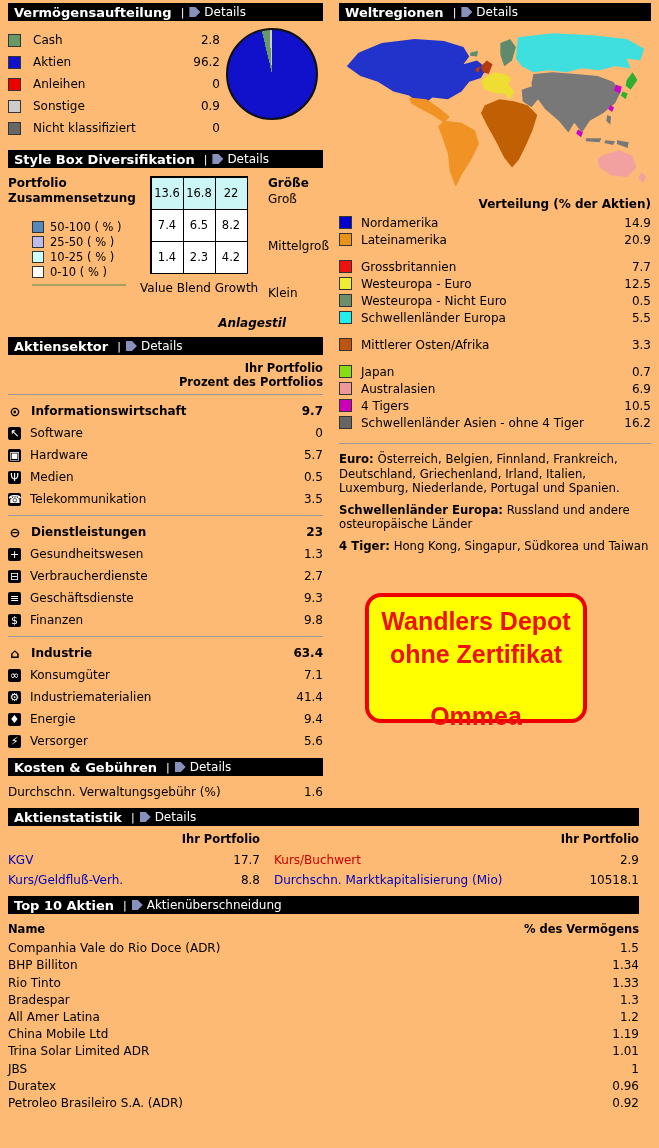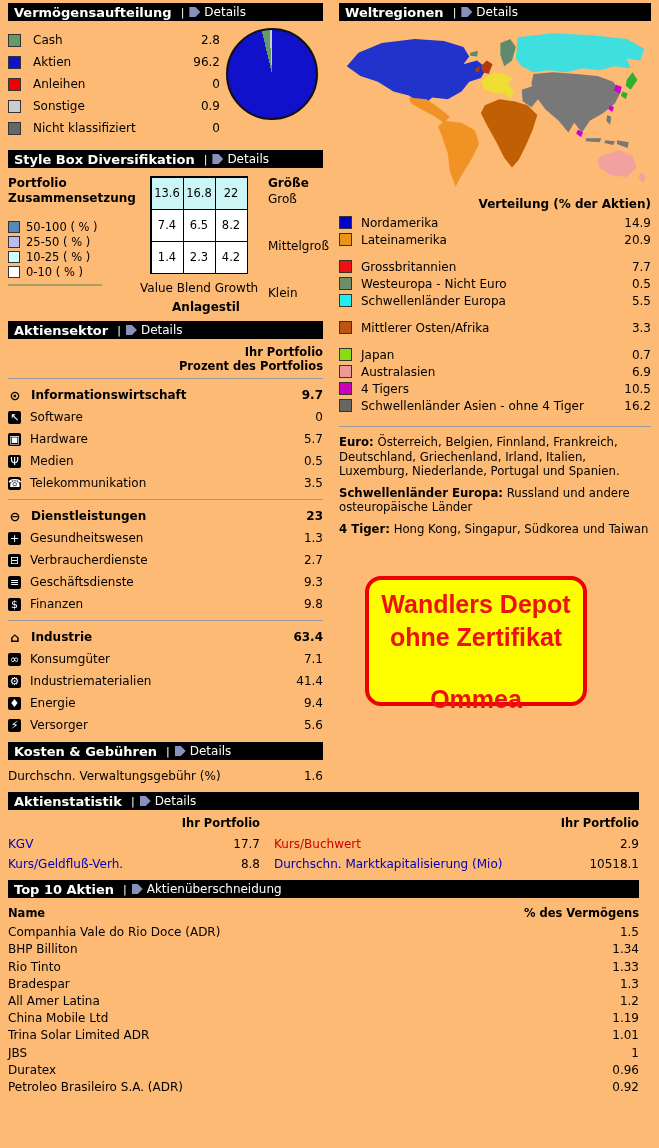--- a/index.html
+++ b/index.html
@@ -24,34 +24,34 @@
   .sq{width:13px;height:13px;border:1px solid #333;flex:none;box-sizing:border-box;}
   .al-label{margin-left:12px;}
   .al-val{margin-left:auto;}
   .pie{position:absolute;top:25px;right:5px;width:88px;height:88px;border-radius:50%;
        border:2px solid #111;background:#1111CC;}
   
   .sec-style{margin-bottom:7px;}
   .sb-main{display:flex;margin-top:8px;}
   .sb-left{width:142px;flex:none;}
   .sb-comp{font-weight:bold;line-height:15px;width:130px;}
-  .sb-legend{margin-top:14px;}
+  .sb-legend{margin-top:14px;margin-left:24px;}
   .sb-lrow{display:flex;align-items:center;height:14px;margin-bottom:1px;}
   .sq12{width:12px;height:12px;border:1px solid #333;flex:none;box-sizing:border-box;}
   .sb-llabel{margin-left:6px;font-size:11.5px;white-space:nowrap;}
   .sb-underline{width:94px;border-top:2px solid #A6A066;margin-top:5px;}
   .sb-gridwrap{width:100px;flex:none;}
   .sb-grid{display:grid;grid-template-columns:repeat(3,32px);grid-auto-rows:32px;border:1px solid #000;width:96px;}
   .sb-cell{border:1px solid #000;display:flex;align-items:center;justify-content:center;font-size:11.5px;margin:-0.5px;}
   .sb-xlab{margin-top:7px;text-align:left;width:120px;margin-left:-10px;white-space:nowrap;}
   .sb-right{margin-left:18px;display:flex;flex-direction:column;}
   .sb-size{font-weight:bold;margin-bottom:2px;}
   .sb-s2{margin-top:33px;}
   .sb-s3{margin-top:33px;}
-  .sb-anlage{font-weight:bold;text-align:center;margin-left:118px;margin-top:0;width:160px;}
+  .sb-anlage{font-weight:bold;text-align:right;margin-left:118px;margin-top:16px;width:160px;font-style:italic;}
   
   .sec-sectors{margin-bottom:6px;}
   .sx-headers{text-align:right;font-weight:bold;font-size:11.5px;line-height:14px;margin-top:6px;}
   .srow{display:flex;align-items:center;height:22px;}
   .sico{width:14px;flex:none;text-align:center;font-size:11px;line-height:13px;margin-right:9px;}
   .sico.boxed{background:#000;color:#fff;width:13px;height:13px;border-radius:2px;}
   .sico.outline{color:#000;font-size:13px;font-weight:bold;}
   .slabel{white-space:nowrap;}
   .sval{margin-left:auto;}
   
@@ -343,20 +343,25 @@
           <span class="sq" style="background: rgb(232, 148, 26);"></span>
           <span class="wr-label">Lateinamerika</span>
           <span class="wr-val">20.9</span>
         </div>
         <div class="wr-row wr-gap">
           <span class="sq" style="background: rgb(238, 17, 17);"></span>
           <span class="wr-label">Grossbritannien</span>
           <span class="wr-val">7.7</span>
         </div>
         <div class="wr-row">
+          <span class="sq" style="background: rgb(238, 238, 51);"></span>
+          <span class="wr-label">Westeuropa - Euro</span>
+          <span class="wr-val">12.5</span>
+        </div>
+        <div class="wr-row">
           <span class="sq" style="background: rgb(107, 143, 107);"></span>
           <span class="wr-label">Westeuropa - Nicht Euro</span>
           <span class="wr-val">0.5</span>
         </div>
         <div class="wr-row">
           <span class="sq" style="background: rgb(34, 238, 238);"></span>
           <span class="wr-label">Schwellenländer Europa</span>
           <span class="wr-val">5.5</span>
         </div>
         <div class="wr-row wr-gap">

